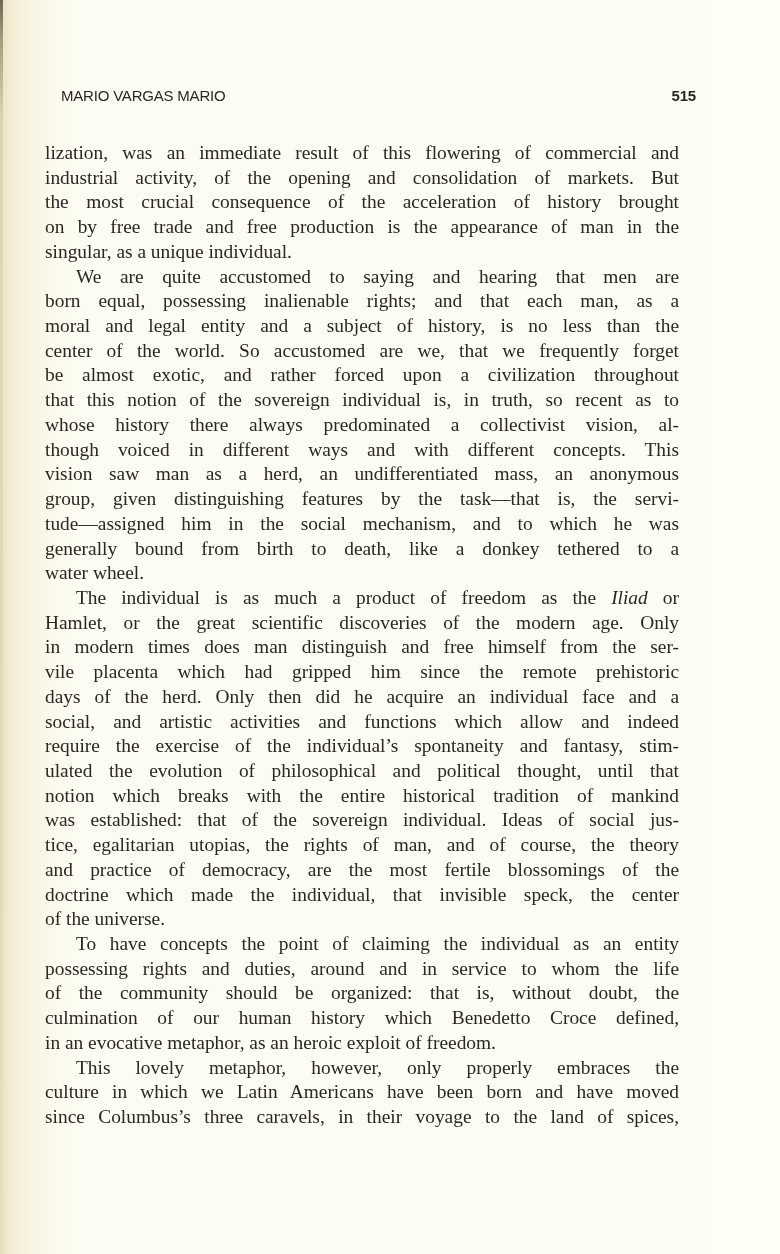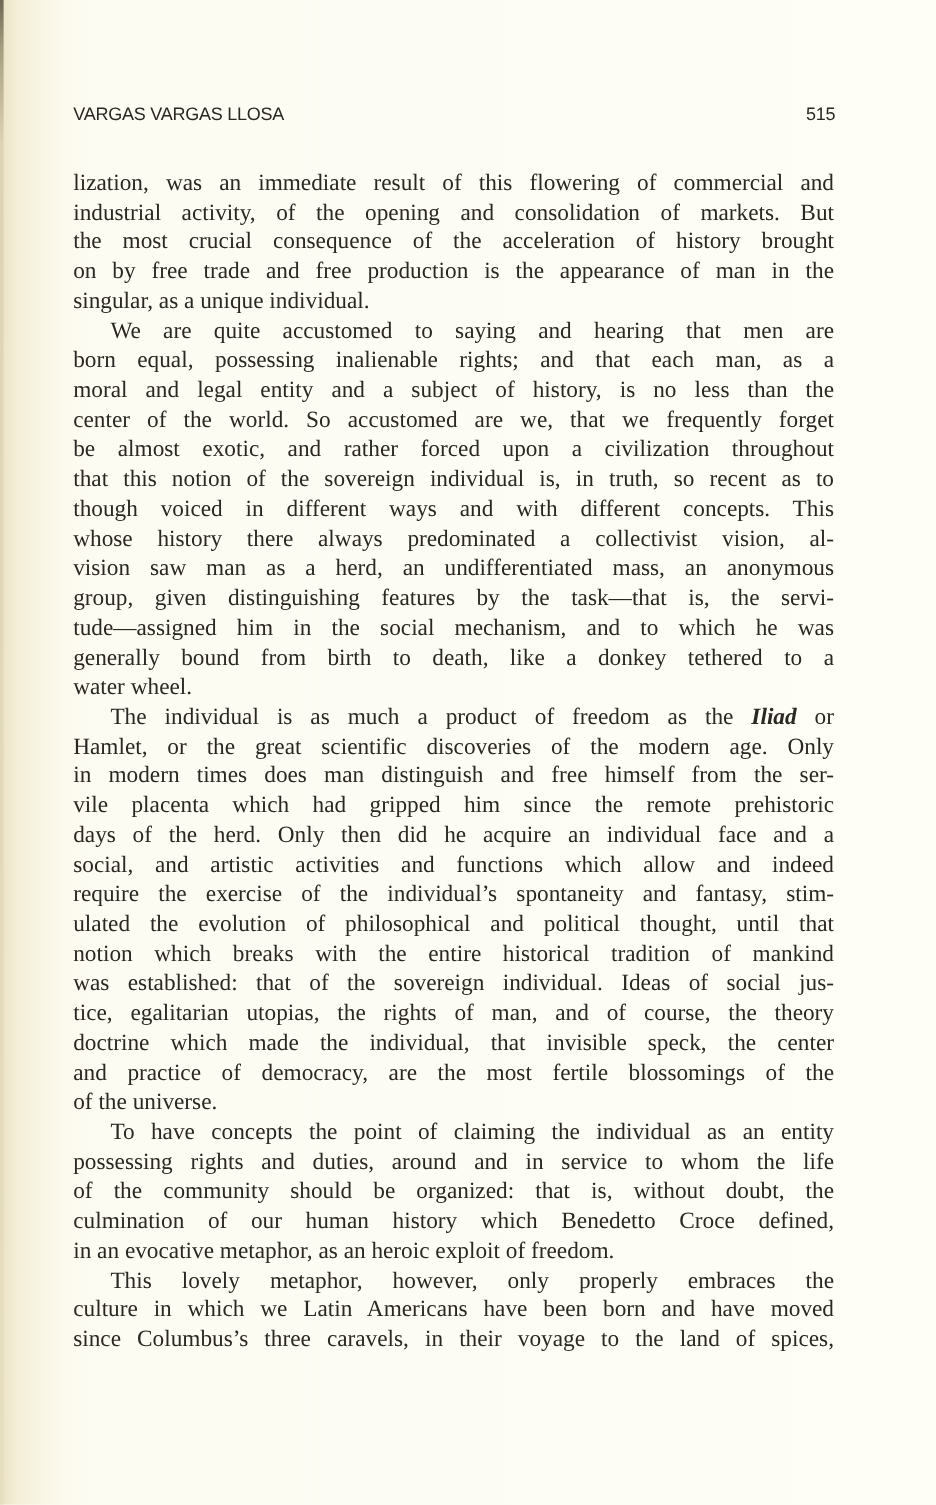--- a/index.html
+++ b/index.html
@@ -41,26 +41,26 @@
     }
     .running-head .author {
       position: absolute;
       left: 0;
       top: 0;
     }
     .running-head .folio {
       position: absolute;
       right: 0;
       top: 0;
-      font-weight: normal;
+      font-weight: bold;
     }
     .running-head .author { font-weight: normal; }
     .body-text {
       position: absolute;
-      left: 61px;
+      left: 45px;
       top: 141px;
       width: 634px;
       font-family: "Liberation Serif", serif;
       font-size: 19.4px;
       line-height: 24.73px;
       color: #2b2723;
       text-align: justify;
       hyphens: manual;
     }
     .line {
@@ -70,72 +70,72 @@
       text-align: justify;
       text-align-last: justify;
       overflow: visible;
     }
     .line.last {
       text-align-last: left;
     }
     .line.indent {
       padding-left: 31px;
     }
-    .it { font-style: italic; font-weight: bold; }
+    .it { font-style: italic; }
   </style>
 </head>
 <body>
 
 <div class="page">
 
   <div class="running-head">
-    <span class="author">VARGAS VARGAS LLOSA</span>
+    <span class="author">MARIO VARGAS MARIO</span>
     <span class="folio">515</span>
   </div>
 
   <div class="body-text">
 
     <div>
       <span class="line">lization, was an immediate result of this flowering of commercial and</span>
       <span class="line">industrial activity, of the opening and consolidation of markets. But</span>
       <span class="line">the most crucial consequence of the acceleration of history brought</span>
       <span class="line">on by free trade and free production is the appearance of man in the</span>
       <span class="line last">singular, as a unique individual.</span>
     </div>
 
     <div>
       <span class="line indent">We are quite accustomed to saying and hearing that men are</span>
       <span class="line">born equal, possessing inalienable rights; and that each man, as a</span>
       <span class="line">moral and legal entity and a subject of history, is no less than the</span>
       <span class="line">center of the world. So accustomed are we, that we frequently forget</span>
       <span class="line">be almost exotic, and rather forced upon a civilization throughout</span>
       <span class="line">that this notion of the sovereign individual is, in truth, so recent as to</span>
+      <span class="line">whose history there always predominated a collectivist vision, al-</span>
       <span class="line">though voiced in different ways and with different concepts. This</span>
-      <span class="line">whose history there always predominated a collectivist vision, al-</span>
       <span class="line">vision saw man as a herd, an undifferentiated mass, an anonymous</span>
       <span class="line">group, given distinguishing features by the task—that is, the servi-</span>
       <span class="line">tude—assigned him in the social mechanism, and to which he was</span>
       <span class="line">generally bound from birth to death, like a donkey tethered to a</span>
       <span class="line last">water wheel.</span>
     </div>
 
     <div>
       <span class="line indent"><span>The individual is as much a product of freedom as the </span><span class="it">Iliad</span><span> or</span></span>
       <span class="line">Hamlet, or the great scientific discoveries of the modern age. Only</span>
       <span class="line">in modern times does man distinguish and free himself from the ser-</span>
       <span class="line">vile placenta which had gripped him since the remote prehistoric</span>
       <span class="line">days of the herd. Only then did he acquire an individual face and a</span>
       <span class="line">social, and artistic activities and functions which allow and indeed</span>
       <span class="line">require the exercise of the individual’s spontaneity and fantasy, stim-</span>
       <span class="line">ulated the evolution of philosophical and political thought, until that</span>
       <span class="line">notion which breaks with the entire historical tradition of mankind</span>
       <span class="line">was established: that of the sovereign individual. Ideas of social jus-</span>
       <span class="line">tice, egalitarian utopias, the rights of man, and of course, the theory</span>
+      <span class="line">and practice of democracy, are the most fertile blossomings of the</span>
       <span class="line">doctrine which made the individual, that invisible speck, the center</span>
-      <span class="line">and practice of democracy, are the most fertile blossomings of the</span>
       <span class="line last">of the universe.</span>
     </div>
 
     <div>
       <span class="line indent">To have concepts the point of claiming the individual as an entity</span>
       <span class="line">possessing rights and duties, around and in service to whom the life</span>
       <span class="line">of the community should be organized: that is, without doubt, the</span>
       <span class="line">culmination of our human history which Benedetto Croce defined,</span>
       <span class="line last">in an evocative metaphor, as an heroic exploit of freedom.</span>
     </div>

